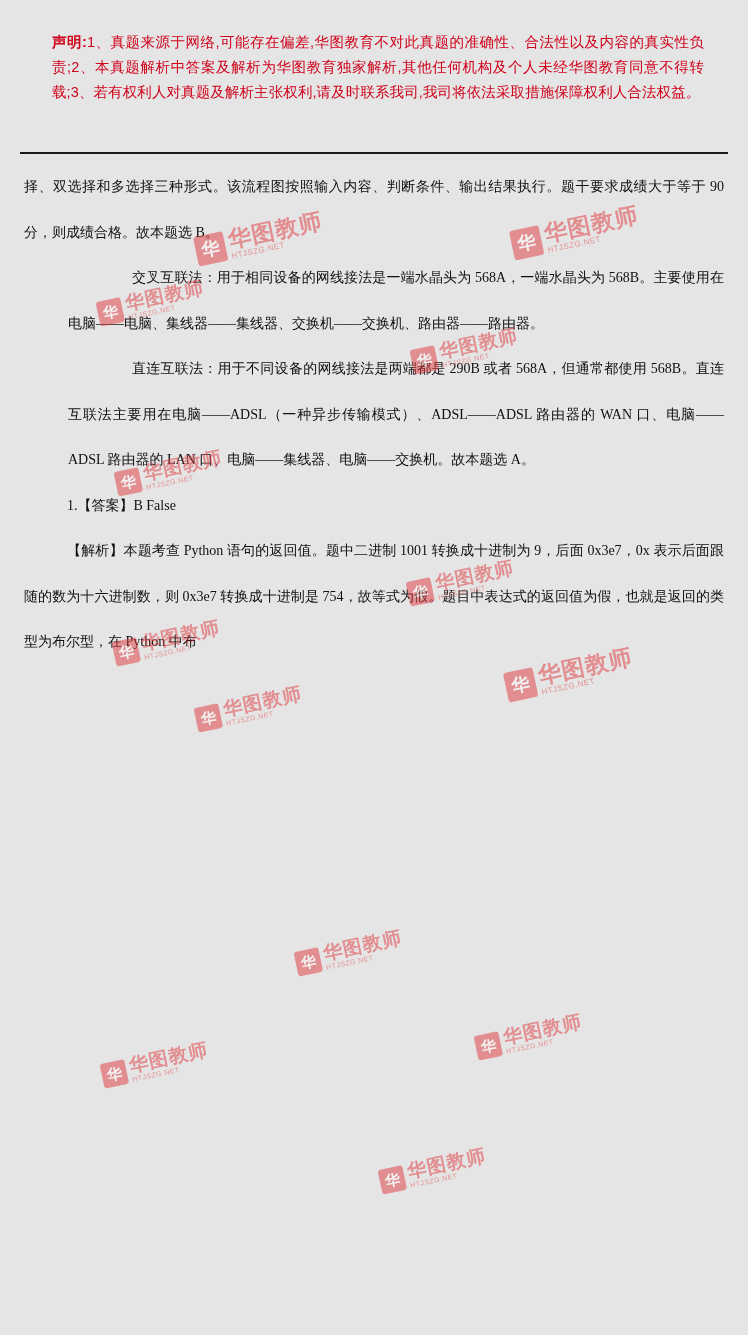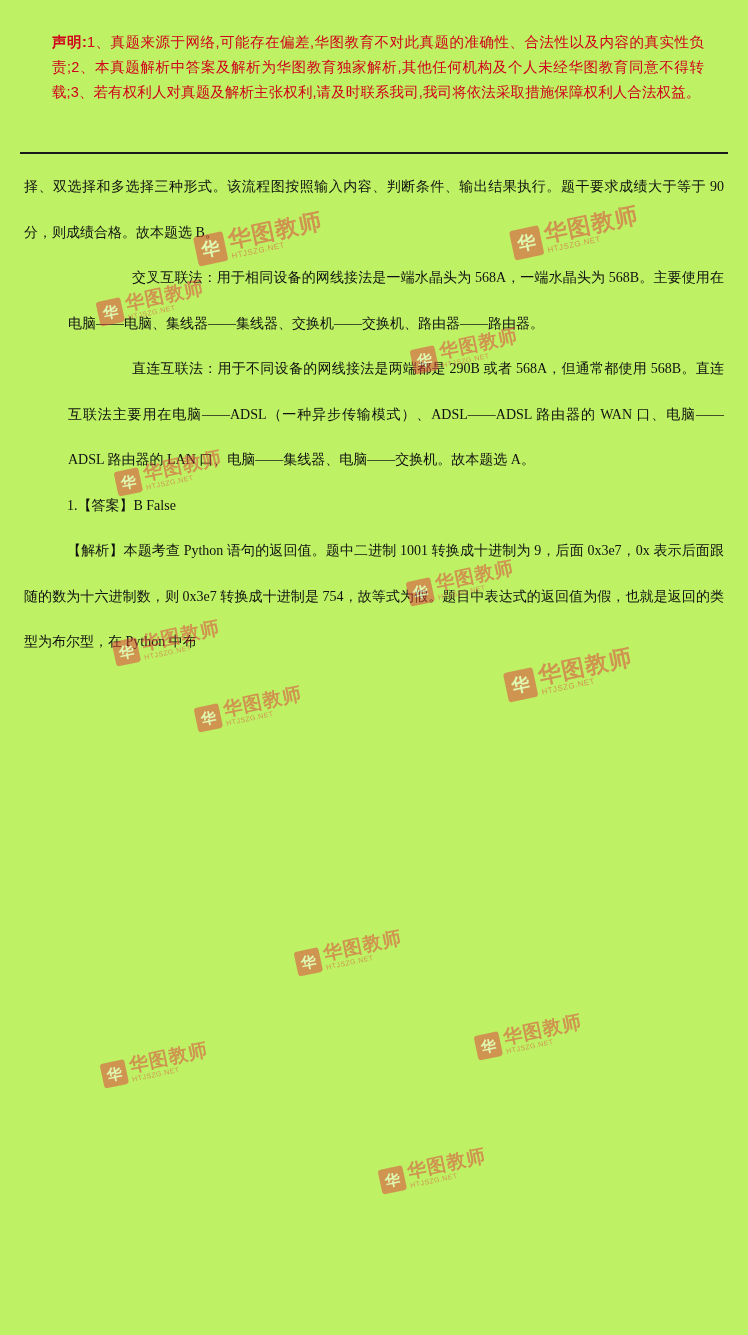--- a/index.html
+++ b/index.html
@@ -8,21 +8,21 @@
     background: #ffffff;
   }
   body {
     font-family: "Liberation Serif", "DejaVu Serif", serif;
   }
   .page {
     position: relative;
     width: 748px;
     height: 1335px;
     margin: 0 auto;
-    background: #bef264;
+    background: #e5e5e5;
     overflow: hidden;
   }
 
   
   .disclaimer {
     position: absolute;
     top: 30px;
     left: 52px;
     width: 652px;
     color: #d0021b;

